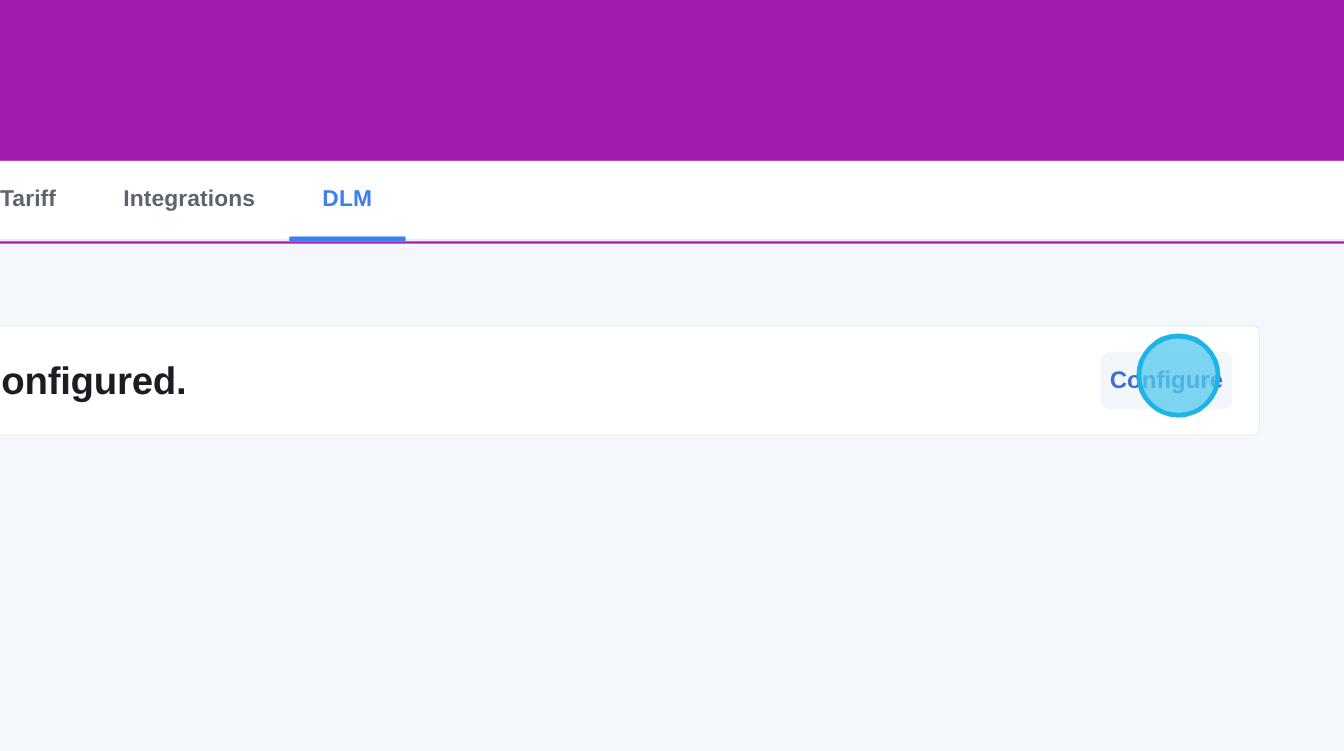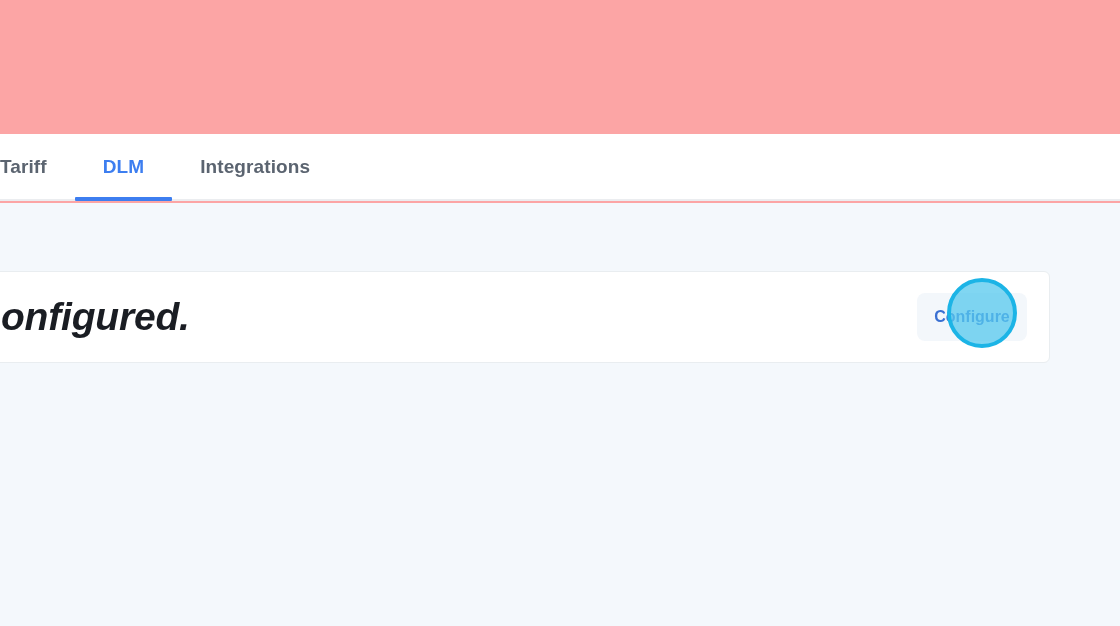--- a/index.html
+++ b/index.html
@@ -1,21 +1,21 @@
 <!DOCTYPE html>
 <html><head>
 <meta charset="utf-8">
 <style>
   * { margin: 0; padding: 0; box-sizing: border-box; }
   html, body { background: #ffffff; }
   .screen {
     position: relative;
     width: 1120px;
     height: 626px;
-    background: #fca5a5;
+    background: #a21caf;
     overflow: hidden;
     font-family: "Liberation Sans", sans-serif;
   }
 
   
   .tabbar {
     position: absolute;
     left: -28px;
     top: 134px;
     width: 1176px;
@@ -69,36 +69,35 @@
     height: 92px;
     background: #ffffff;
     border: 1px solid #e9edf0;
     border-radius: 6px;
     display: flex;
     align-items: center;
     justify-content: space-between;
     padding: 0 22px 0 60px;
   }
   .card-title {
-    font-size: 39px;
+    font-size: 32px;
     font-weight: bold;
     color: #1a1d23;
     letter-spacing: -0.2px;
     white-space: nowrap;
-    font-style: italic;
   }
   .configure-btn {
     width: 110px;
     height: 48px;
     border: none;
     border-radius: 8px;
     background: #f3f7fb;
     color: #3a70d2;
     font-family: "Liberation Sans", sans-serif;
-    font-size: 16px;
+    font-size: 20px;
     font-weight: bold;
     display: flex;
     align-items: center;
     justify-content: center;
     cursor: pointer;
   }
 
   
   .click-circle {
     position: absolute;
@@ -114,25 +113,25 @@
 </style>
 </head>
 <body>
 
 <div class="screen">
 
   <nav class="tabbar">
     <div class="tab">
       <span>Tariff</span>
     </div>
+    <div class="tab">
+      <span>Integrations</span>
+    </div>
     <div class="tab active">
       <span>DLM</span>
-    </div>
-    <div class="tab">
-      <span>Integrations</span>
     </div>
   </nav>
 
   <main class="content">
     <section class="card">
       <h2 class="card-title">onfigured.</h2>
       <button class="configure-btn">Configure</button>
     </section>
   </main>
 

